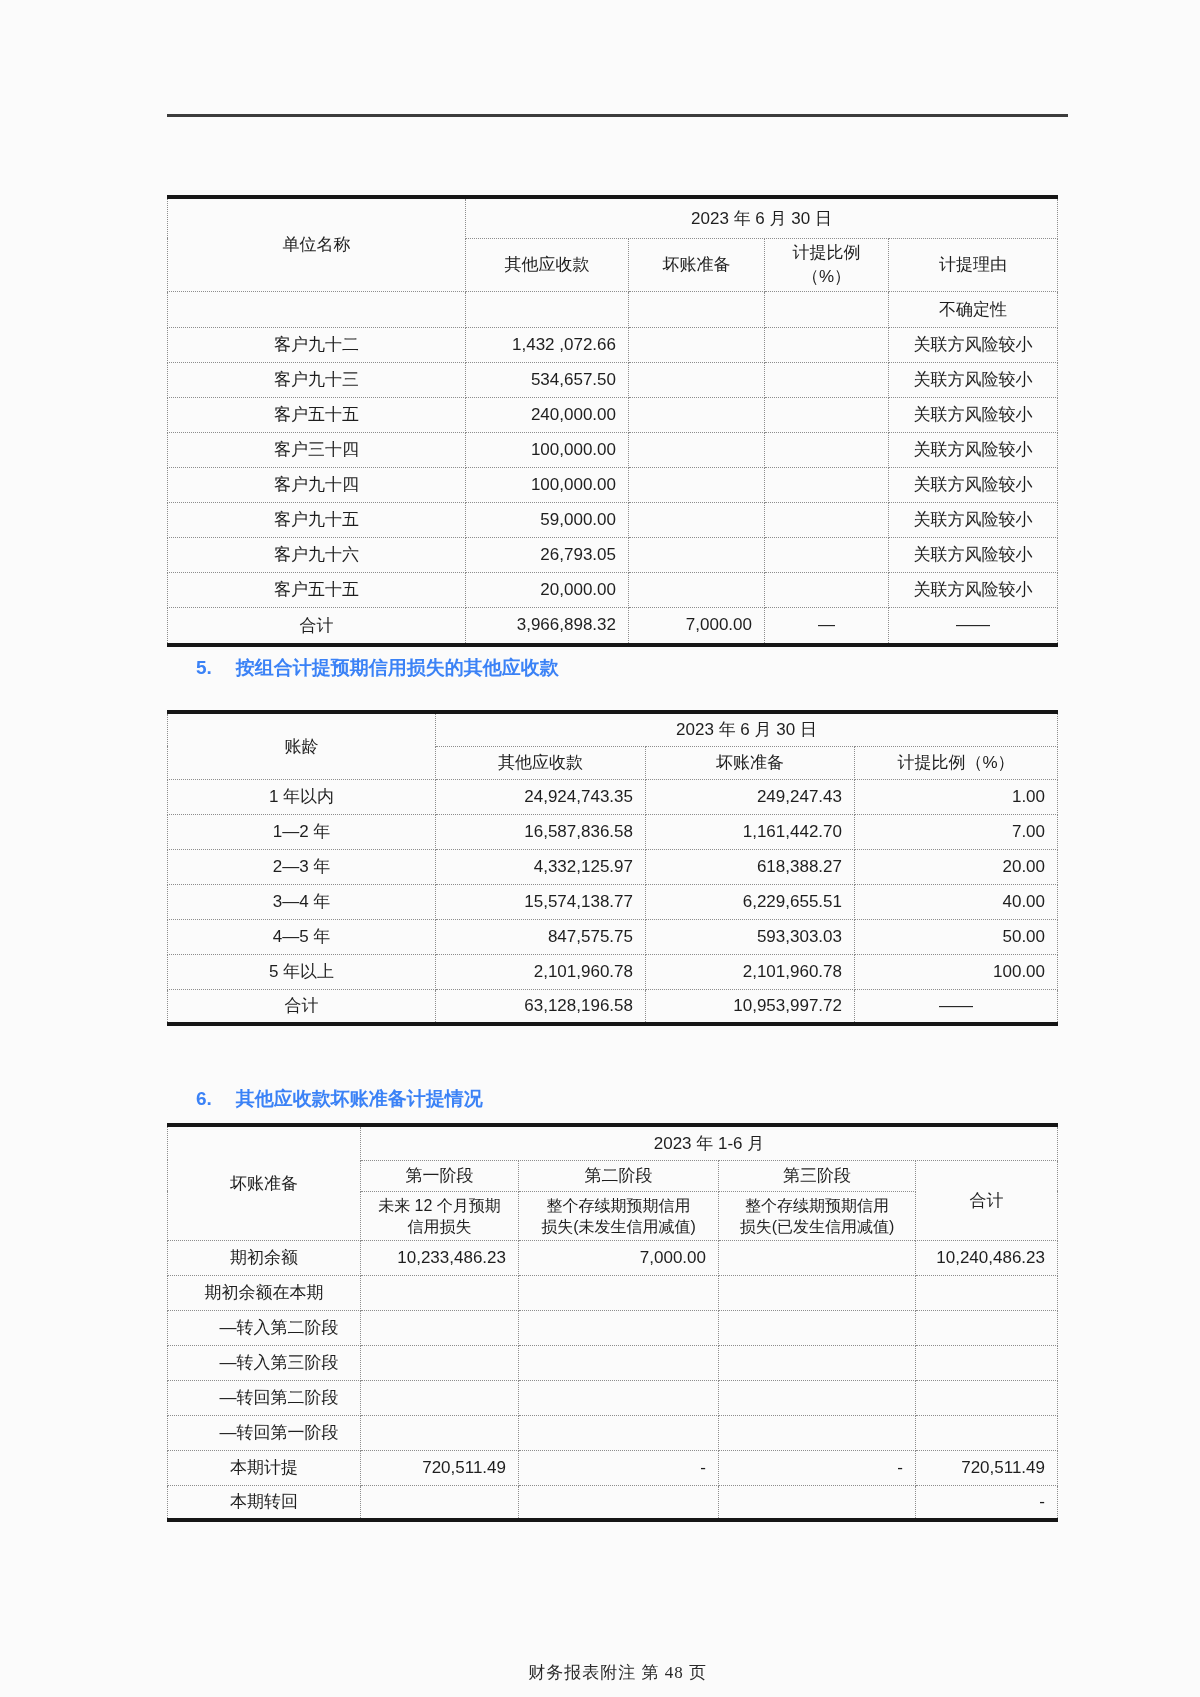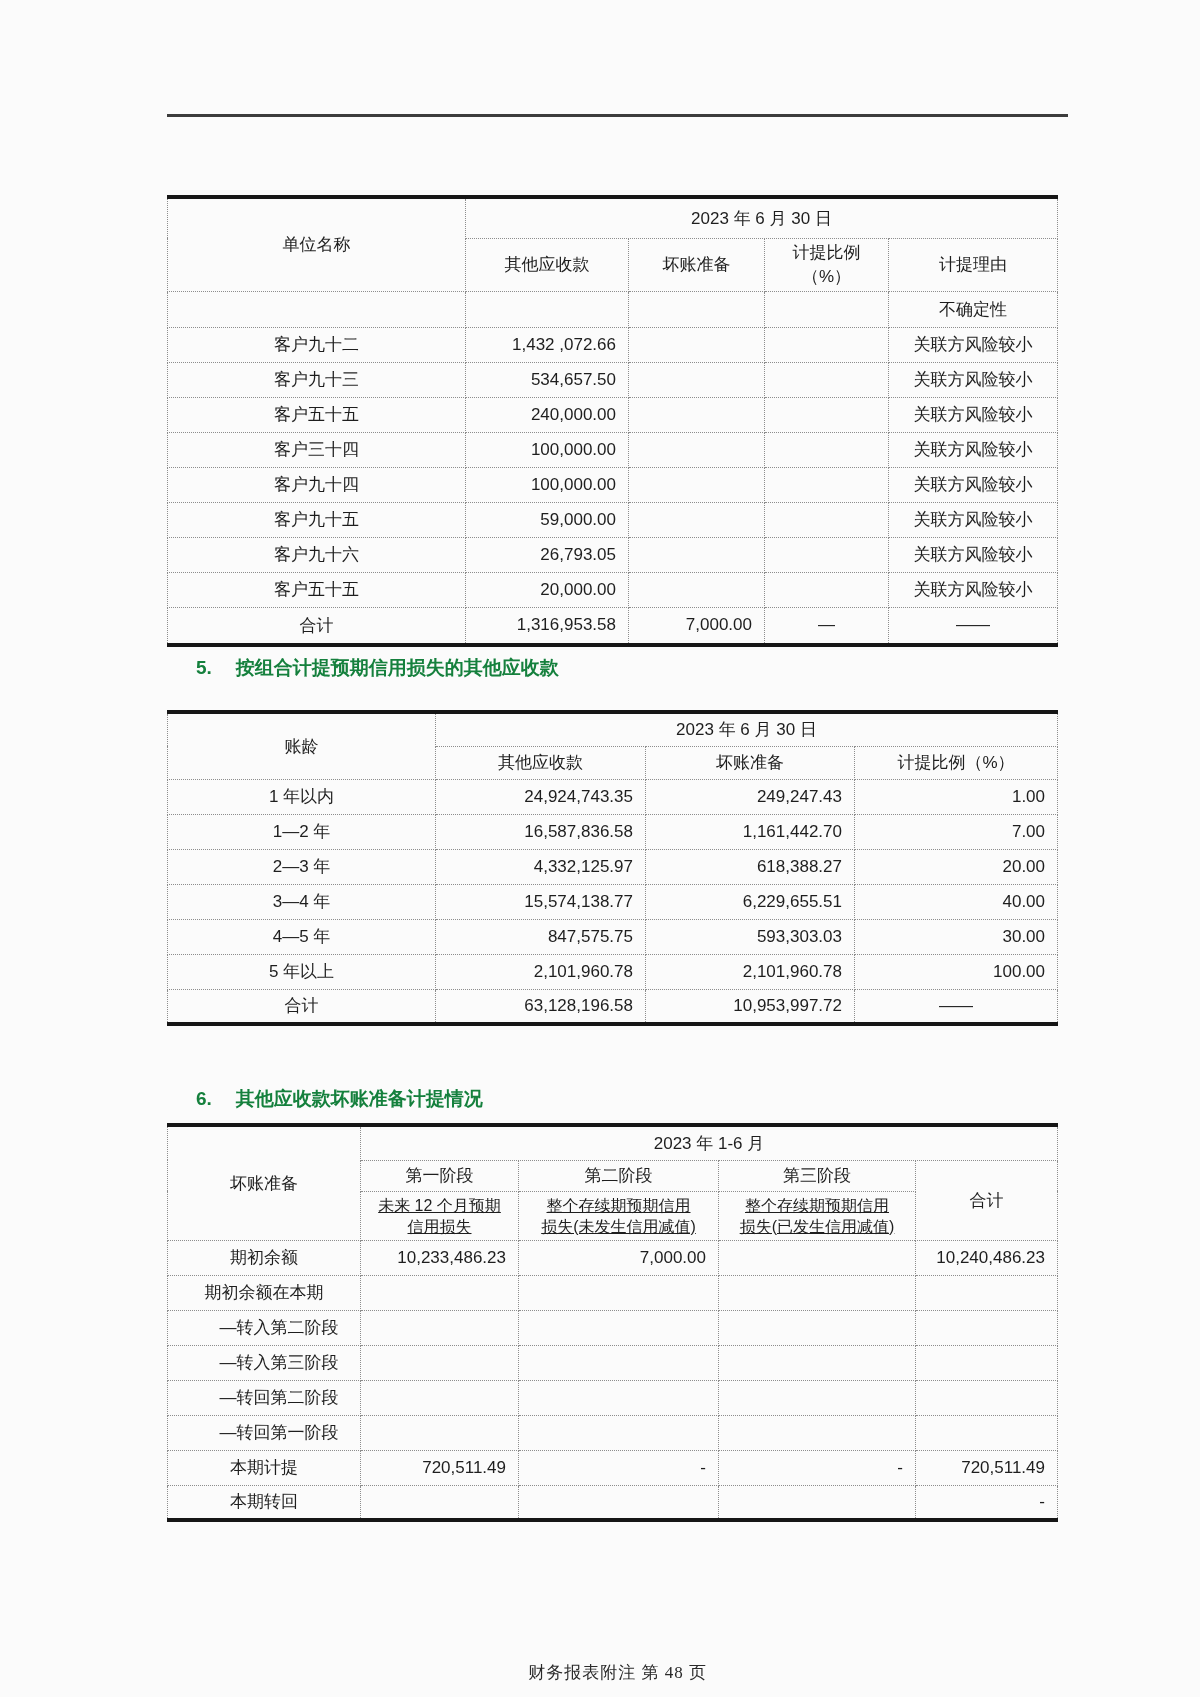--- a/index.html
+++ b/index.html
@@ -38,23 +38,23 @@
   #t2{ top:710px; }
   #t2 thead tr:nth-child(1){ height:34px; }
   #t2 thead tr:nth-child(2){ height:33px; }
   #t2 tbody tr{ height:35px; }
 
   #t3{ top:1123px; }
   #t3 thead tr:nth-child(1){ height:35px; }
   #t3 thead tr:nth-child(2){ height:31px;margin-top:36px; }
   #t3 thead tr:nth-child(3){ height:49px; }
   #t3 tbody tr{ height:35px; }
-  #t3 .desc{ font-size:16px; line-height:21px; padding:2px 6px;text-decoration:underline; }
-
-  .heading { position:absolute; left:196px; font-size:19px; font-weight:700; color:#15803d; }
+  #t3 .desc{ font-size:16px; line-height:21px; padding:2px 6px; }
+
+  .heading { position:absolute; left:196px; font-size:19px; font-weight:700; color:#3b82f6; }
   #s5{ top:655px; } #s6{ top:1086px; }
   .heading .num{ display:inline-block; margin-right:24px; }
 
   .footer {
     position:absolute; top:1661px; left:167px; width:901px;
     text-align:center; font-family:"Liberation Serif", serif;
     font-size:17px; color:#2a2a2a; letter-spacing:1px;
   }
 </style>
 </head>
@@ -142,21 +142,21 @@
       </tr>
       <tr>
         <td class="tl">客户五十五</td>
         <td class="tr">20,000.00</td>
         <td class="tr"></td>
         <td class="tr"></td>
         <td class="tl">关联方风险较小</td>
       </tr>
       <tr>
         <td class="tl">合计</td>
-        <td class="tr">1,316,953.58</td>
+        <td class="tr">3,966,898.32</td>
         <td class="tr">7,000.00</td>
         <td class="tc">—</td>
         <td class="tc">——</td>
       </tr>
     </tbody>
 </table>
 
 <div class="heading" id="s5">
   <span class="num">5.</span><span>按组合计提预期信用损失的其他应收款</span>
 </div>
@@ -201,21 +201,21 @@
       <tr>
         <td class="tl">3—4 年</td>
         <td class="tr">15,574,138.77</td>
         <td class="tr">6,229,655.51</td>
         <td class="tr">40.00</td>
       </tr>
       <tr>
         <td class="tl">4—5 年</td>
         <td class="tr">847,575.75</td>
         <td class="tr">593,303.03</td>
-        <td class="tr">30.00</td>
+        <td class="tr">50.00</td>
       </tr>
       <tr>
         <td class="tl">5 年以上</td>
         <td class="tr">2,101,960.78</td>
         <td class="tr">2,101,960.78</td>
         <td class="tr">100.00</td>
       </tr>
       <tr>
         <td class="tc">合计</td>
         <td class="tr">63,128,196.58</td>

